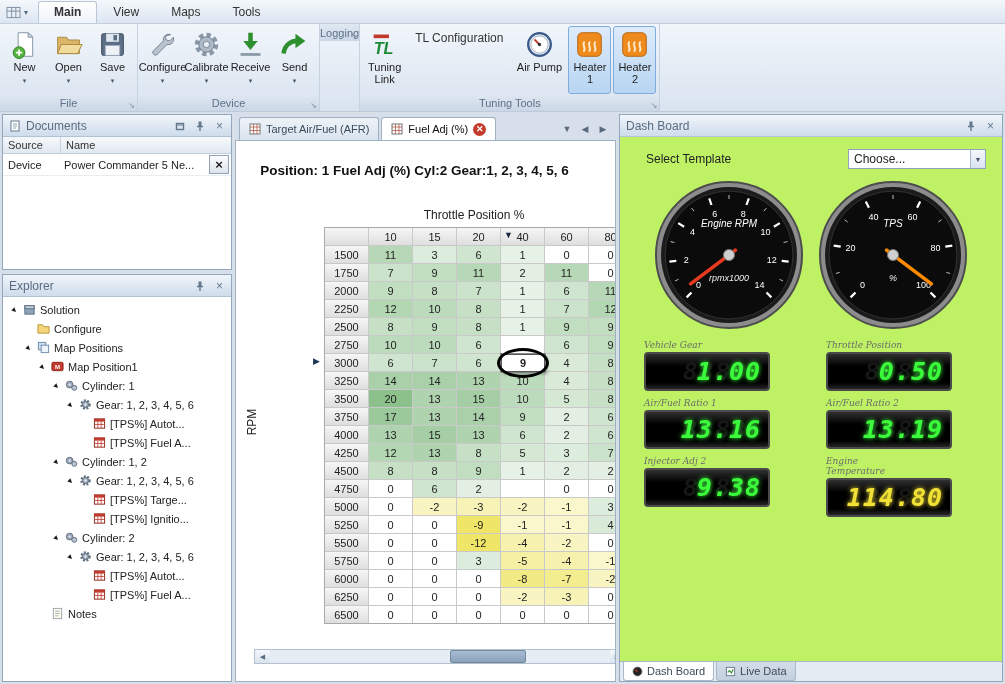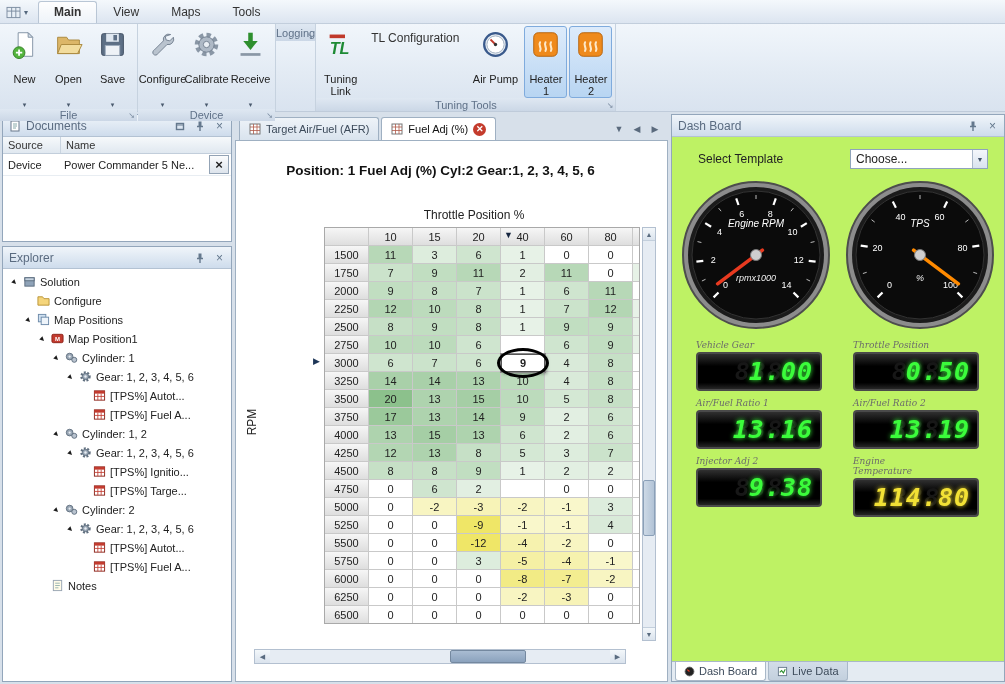--- a/index.html
+++ b/index.html
@@ -16,48 +16,48 @@
   .qat-caret{font-size:8px;color:#55687e;}
   .menu-tab{padding:3px 15px 4px;color:#333;border:1px solid transparent;border-bottom:none;border-radius:3px 3px 0 0;cursor:default;}
   .menu-tab.active{background:linear-gradient(#fefefe,#eef3f9);border-color:#b9c6d5;font-weight:bold;}
 
   
   .ribbon{height:88px;display:flex;background:linear-gradient(#f1f6fb,#e3ebf4 55%,#d9e3ef);border-bottom:1px solid #bfcbda;flex:none;}
   .rgroup{display:flex;flex-direction:column;border-right:1px solid #c6d2df;}
   .rgroup-content{flex:1;display:flex;align-items:stretch;padding:2px 3px 0;gap:1px;}
   .rgroup-footer{height:17px;display:flex;align-items:center;justify-content:center;position:relative;background:linear-gradient(#dfe8f2,#cbd7e6);color:#5f7188;font-size:11px;}
   .launcher{position:absolute;right:2px;bottom:1px;font-size:8px;color:#7a8ba0;line-height:1;}
-  .rbtn{width:43px;display:flex;flex-direction:column;align-items:center;padding-top:3px;gap:15px;border:1px solid transparent;border-radius:3px;text-align:center;}
+  .rbtn{width:43px;display:flex;flex-direction:column;align-items:center;padding-top:3px;gap:3px;border:1px solid transparent;border-radius:3px;text-align:center;}
   .rbtn.wide{width:54px;}
   .rbtn .icon32{width:29px;height:29px;flex:none;}
   .rbtn .lbl{font-size:11px;line-height:1.05;color:#222;}
   .rbtn .dd{font-size:7px;color:#4a5a6d;line-height:1;}
   .rbtn.selected{background:linear-gradient(#ddebfb,#b8d5f2);border-color:#7fabdd;}
   .tlconf{display:flex;flex-direction:column;padding:3px 8px 0 6px;}
   .tlconf-title{color:#333;margin:2px 0 14px 2px;}
   .tlconf-row{display:flex;align-items:center;gap:6px;}
   .combo{display:flex;align-items:center;border:1px solid #8fa4bb;background:#fff;height:20px;width:138px;}
   .combo .val{flex:1;padding:0 5px;white-space:nowrap;overflow:hidden;color:#222;}
   .combo .arrow{width:15px;align-self:stretch;display:flex;align-items:center;justify-content:center;border-left:1px solid #aab8c9;background:linear-gradient(#f4f7fb,#d9e3ef);font-size:7px;color:#44566c;}
   .ribbon-filler{flex:1;}
 
   
   .main{flex:1;display:flex;padding:2px;gap:3px;min-height:0;}
   .leftcol{width:230px;flex:none;display:flex;flex-direction:column;gap:4px;min-height:0;}
   .centercol{flex:1;display:flex;flex-direction:column;min-width:0;}
-  .rightcol{width:332px;flex:none;display:flex;min-height:0;}
+  .rightcol{width:384px;flex:none;display:flex;min-height:0;}
 
   .panel{border:1px solid #93a6bb;background:#fff;display:flex;flex-direction:column;min-height:0;}
   .panel-titlebar{height:22px;flex:none;background:linear-gradient(#f0f5fa,#cedcec);display:flex;align-items:center;padding:0 4px 0 6px;gap:5px;color:#5a6b80;border-bottom:1px solid #b3c2d3;}
   .panel-title{flex:1;font-size:12px;}
   .tb-btn{width:15px;height:15px;display:flex;align-items:center;justify-content:center;color:#64788d;font-size:12px;line-height:1;}
   .tb-btn .icon{width:12px;height:12px;}
 
   
-  .doc-panel{height:128px;flex:none;}
+  .doc-panel{height:156px;flex:none;}
   .doc-head{display:flex;background:linear-gradient(#f6f9fb,#e0e8f0);border-bottom:1px solid #c2cedb;color:#333;flex:none;}
   .doc-th{padding:2px 5px;border-right:1px solid #c9d4e0;font-size:11px;}
   .doc-th.source{width:58px;flex:none;}
   .doc-th.name{flex:1;border-right:none;}
   .doc-row{display:flex;align-items:center;position:relative;height:22px;border-bottom:1px solid #e8edf2;font-size:11px;}
   .doc-cell.source{width:58px;flex:none;padding:0 5px;}
   .doc-cell.name{flex:1;padding:0 3px;white-space:nowrap;overflow:hidden;}
   .rowx{position:absolute;right:2px;top:1px;width:20px;height:19px;border:1px solid #93a3b5;background:linear-gradient(#fbfcfd,#dde4ec);display:flex;align-items:center;justify-content:center;font-weight:bold;font-size:13px;color:#222;}
 
   
@@ -211,20 +211,30 @@
             <span class="icon icon32">
               <svg viewBox="0 0 32 32">
                 <path d="M16 3v11" stroke="#2e8f2e" stroke-width="5"></path>
                 <path d="M8 12l8 10 8-10z" fill="#2e8f2e"></path>
                 <path d="M5 27h22" stroke="#8a97a6" stroke-width="3"></path>
               </svg>
             </span>
             <span class="lbl">Receive</span>
             <span class="dd">▾</span>
           </div>
+          <div class="rbtn">
+            <span class="icon icon32">
+              <svg viewBox="0 0 32 32">
+                <path d="M4 26c1-10 9-14 15-14" stroke="#2e8f2e" stroke-width="5" fill="none"></path>
+                <path d="M17 4l11 8-11 8z" fill="#2e8f2e"></path>
+              </svg>
+            </span>
+            <span class="lbl">Send</span>
+            <span class="dd">▾</span>
+          </div>
         </div>
       <div class="rgroup-footer">
         <span>Device</span>
         <span class="launcher">↘</span>
       </div>
     </div>
     <div class="rgroup">
       <div class="rgroup-footer">
         <span>Logging</span>
         <span class="launcher">↘</span>
@@ -450,32 +460,32 @@
             </div>
             <div class="tree-row" style="padding-left:76px">
               <span class="tw-exp"></span>
               <span class="icon tw-icon">
                 <svg viewBox="0 0 14 14">
                   <rect x="1.5" y="2" width="11" height="10" fill="#fff" stroke="#8a2218"></rect>
                   <rect x="1.5" y="2" width="11" height="3" fill="#c33b2f"></rect>
                   <path d="M1.5 8h11M5.2 5v7M8.8 5v7" stroke="#c33b2f" stroke-width="0.9"></path>
                 </svg>
               </span>
-              <span>[TPS%] Ignitio...</span>
+              <span>[TPS%] Targe...</span>
             </div>
             <div class="tree-row" style="padding-left:76px">
               <span class="tw-exp"></span>
               <span class="icon tw-icon">
                 <svg viewBox="0 0 14 14">
                   <rect x="1.5" y="2" width="11" height="10" fill="#fff" stroke="#8a2218"></rect>
                   <rect x="1.5" y="2" width="11" height="3" fill="#c33b2f"></rect>
                   <path d="M1.5 8h11M5.2 5v7M8.8 5v7" stroke="#c33b2f" stroke-width="0.9"></path>
                 </svg>
               </span>
-              <span>[TPS%] Targe...</span>
+              <span>[TPS%] Ignitio...</span>
             </div>
             <div class="tree-row" style="padding-left:48px">
               <span class="tw-exp">▾</span>
               <span class="icon tw-icon">
                 <svg viewBox="0 0 14 14">
                   <circle cx="5" cy="6" r="3.6" fill="#9aa7b5" stroke="#5f6e7e"></circle>
                   <circle cx="5" cy="6" r="1.2" fill="#e9eef4"></circle>
                   <circle cx="10" cy="9.5" r="2.7" fill="#b9c3cf" stroke="#5f6e7e"></circle>
                 </svg>
               </span>

